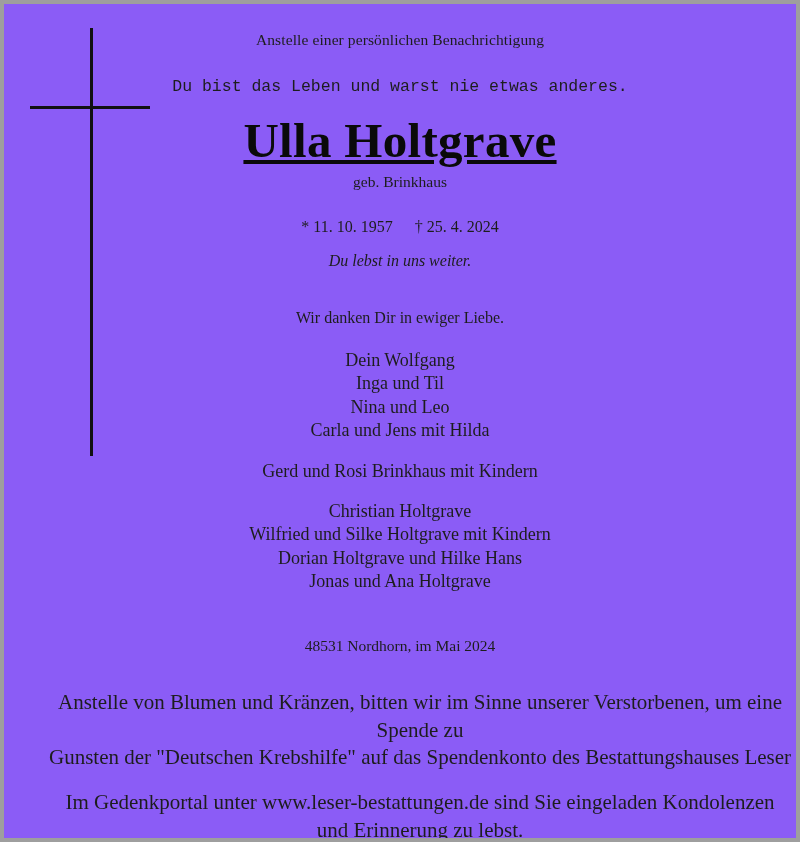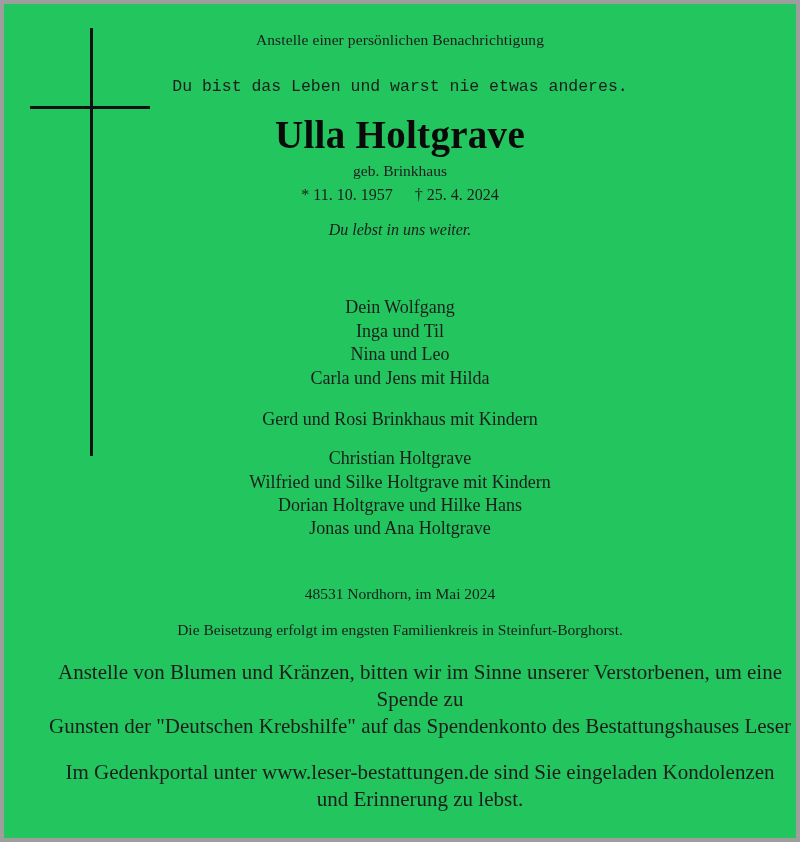--- a/index.html
+++ b/index.html
@@ -8,21 +8,21 @@
     background: #ffffff;
   }
   body {
     font-family: "Liberation Serif", "DejaVu Serif", serif;
   }
   .notice {
     position: relative;
     width: 800px;
     height: 842px;
     box-sizing: border-box;
-    background: #22c55e;
+    background: #8b5cf6;
     border: 4px solid #9e9e9e;
     overflow: hidden;
   }
   
   .cross {
     position: absolute;
     left: 24px;
     top: 24px;
     width: 130px;
     height: 432px;
@@ -62,33 +62,34 @@
     font-size: 15.5px;
     letter-spacing: 0.1px;
   }
   .gap-intro { height: 26px; }
   .epitaph {
     font-size: 16.5px;
     font-family: Liberation Mono, monospace;
   }
   .gap-epitaph { height: 14px; }
   .name {
-    font-size: 39px;
+    font-size: 49px;
     font-weight: bold;
     letter-spacing: 0.3px;
     line-height: 1.18;
     color: #0a0a0a;
+    text-decoration: underline;
   }
   .maiden {
     font-size: 15.5px;
     margin-top: 3px;
   }
   .dates {
     font-size: 16px;
-    margin-top: 4px;
+    margin-top: 24px;
   }
   .dates .sep {
     display: inline-block;
     width: 22px;
   }
   .gap-dates { height: 14px; }
   .memoriam {
     font-size: 16px;
     font-style: italic;
   }
@@ -141,20 +142,21 @@
     <p class="line maiden">geb. Brinkhaus</p>
 
     <p class="line dates"><span>* 11. 10. 1957</span><span class="sep"></span><span>† 25. 4. 2024</span></p>
 
     <div class="gap-dates"></div>
 
     <p class="line memoriam">Du lebst in uns weiter.</p>
 
     <div class="gap-memoriam"></div>
 
+    <p class="line thanks">Wir danken Dir in ewiger Liebe.</p>
 
     <div class="gap-thanks"></div>
 
     <div class="family-group">
       <p class="line">Dein Wolfgang</p>
       <p class="line">Inga und Til</p>
       <p class="line">Nina und Leo</p>
       <p class="line">Carla und Jens mit Hilda</p>
     </div>
 
@@ -172,21 +174,20 @@
       <p class="line">Dorian Holtgrave und Hilke Hans</p>
       <p class="line">Jonas und Ana Holtgrave</p>
     </div>
 
     <div class="gap-before-footer"></div>
 
     <p class="line footer-line">48531 Nordhorn, im Mai 2024</p>
 
     <div class="gap-footer-sm"></div>
 
-    <p class="line footer-line">Die Beisetzung erfolgt im engsten Familienkreis in Steinfurt-Borghorst.</p>
 
     <div class="gap-footer-md"></div>
 
     <div class="footer-block">
       <p class="line">Anstelle von Blumen und Kränzen, bitten wir im Sinne unserer Verstorbenen, um eine Spende zu</p>
       <p class="line">Gunsten der "Deutschen Krebshilfe" auf das Spendenkonto des Bestattungshauses Leser</p>
     </div>
 
     <div class="gap-footer-md"></div>
 

